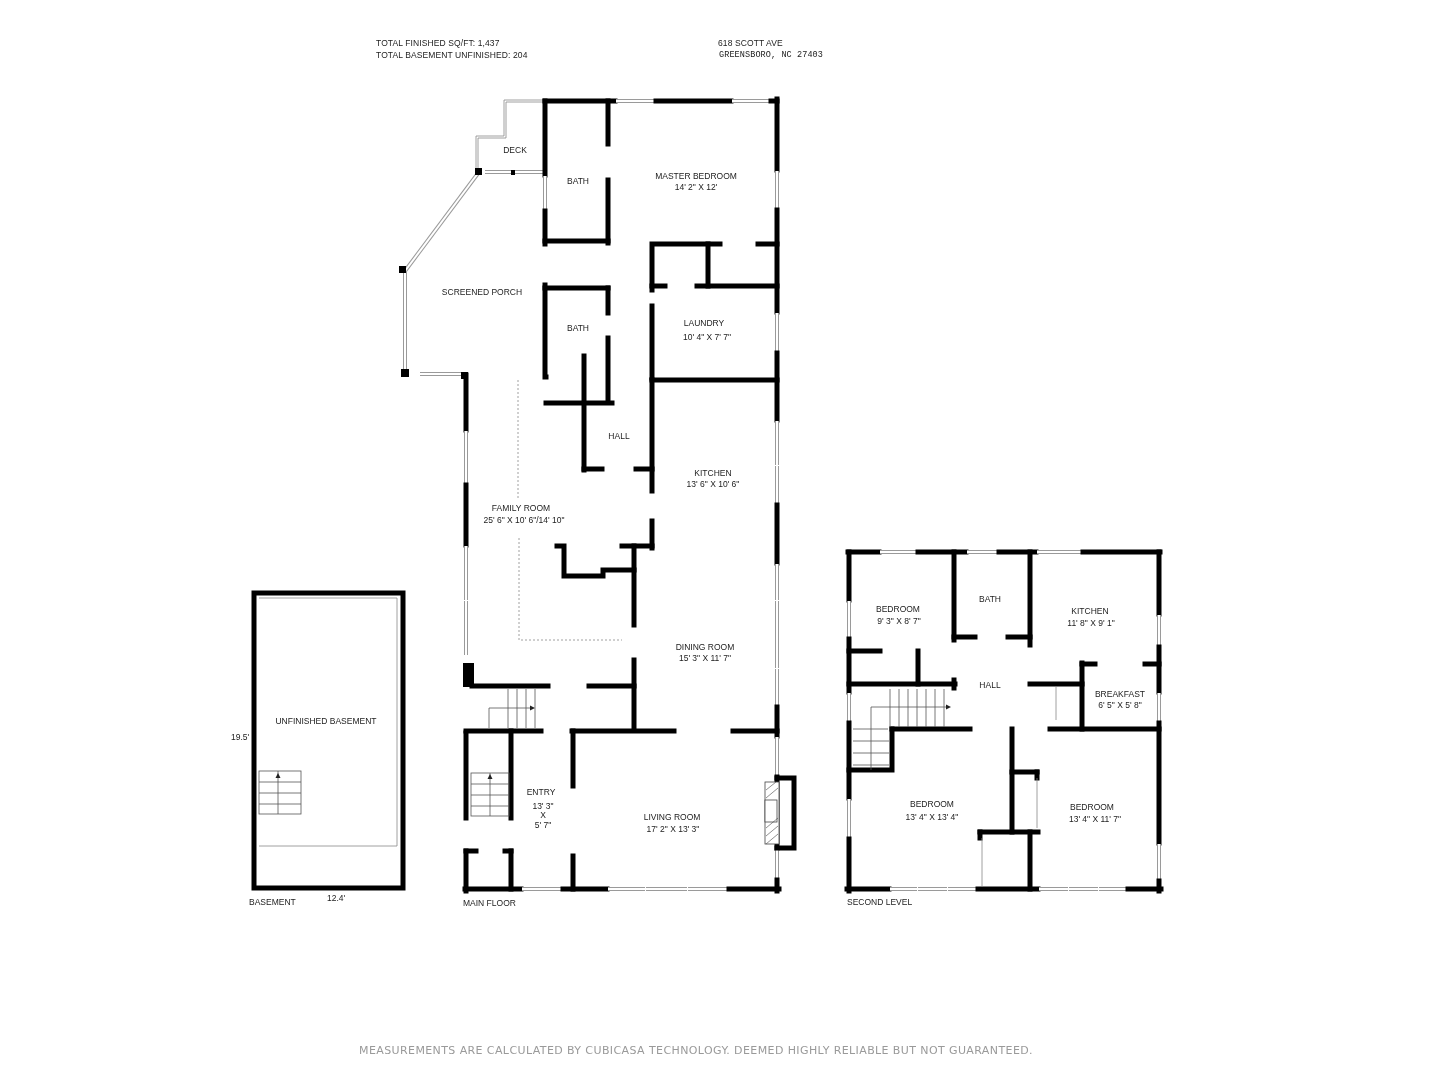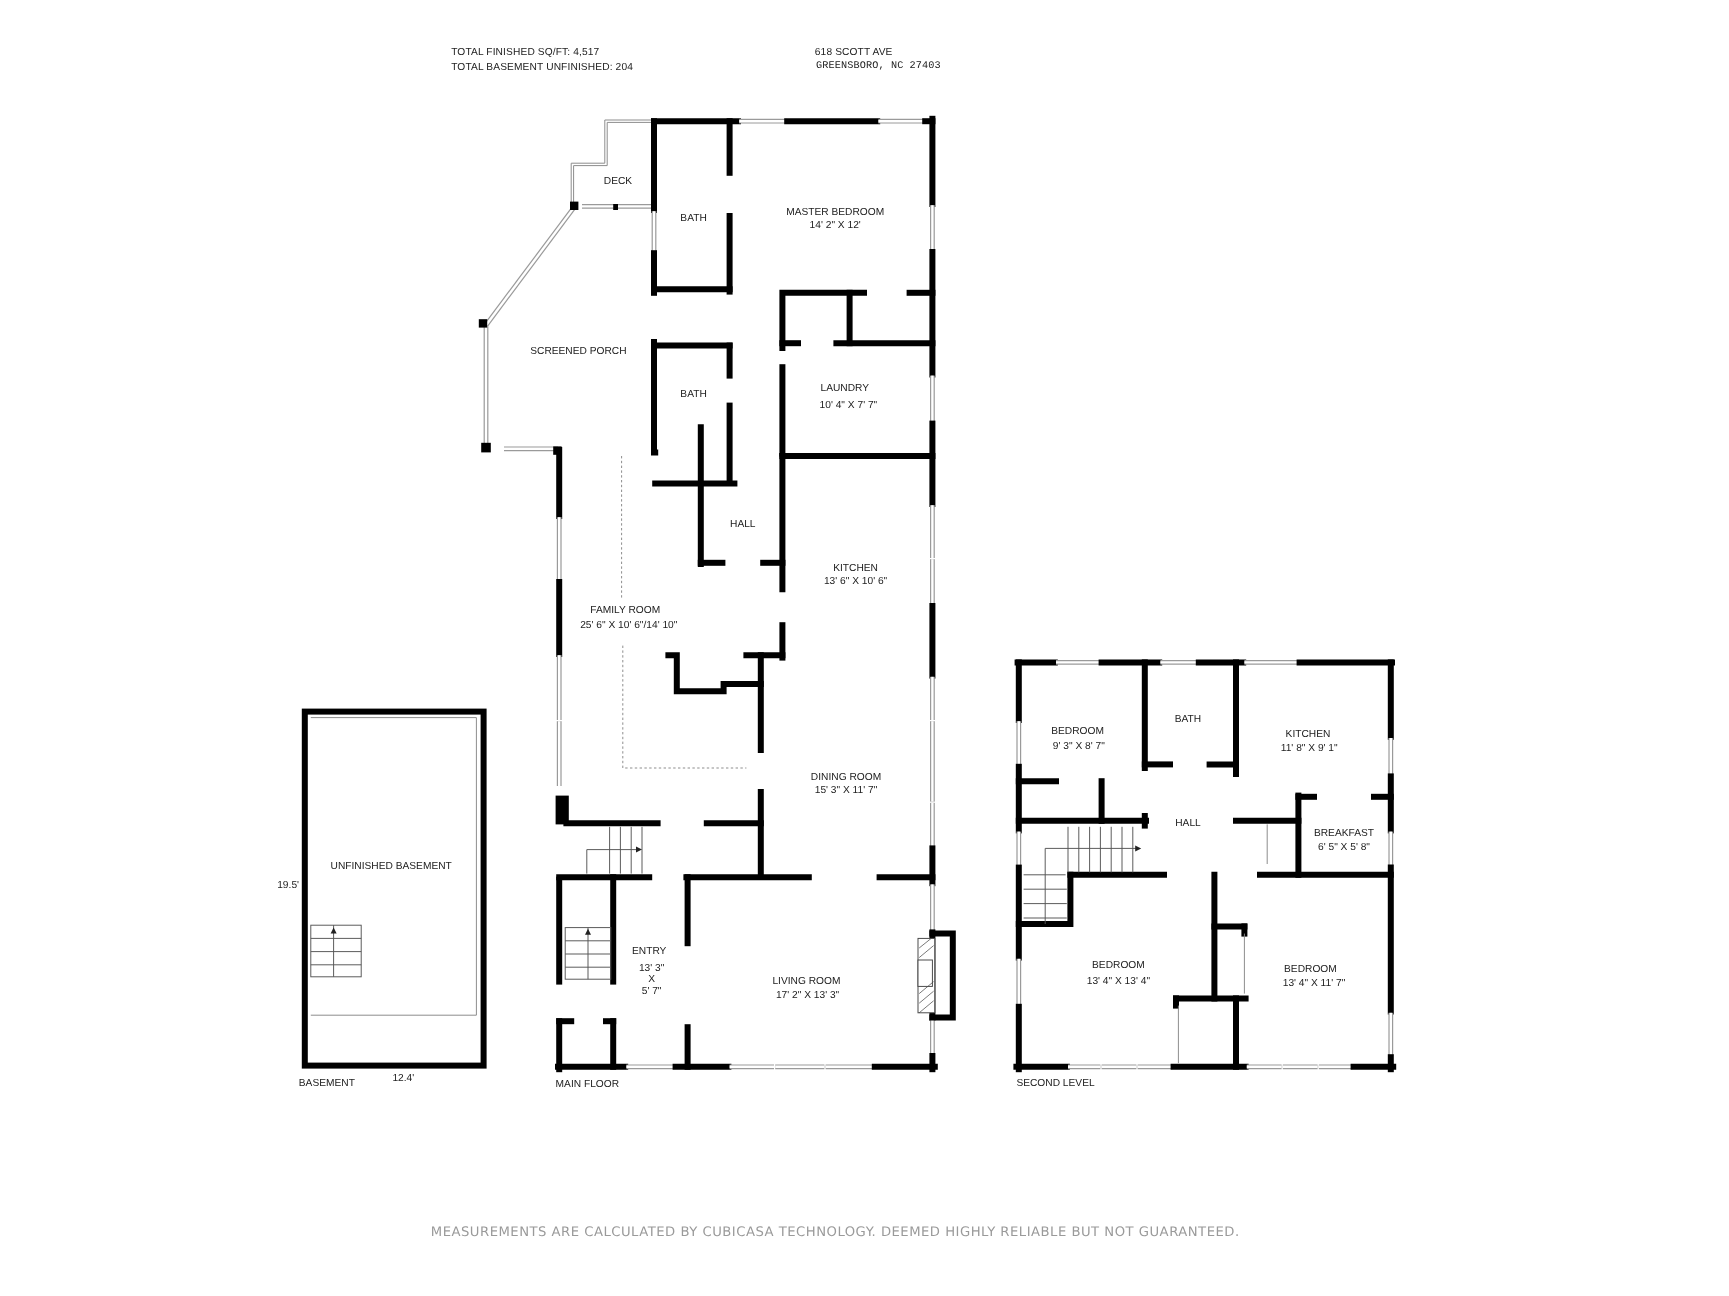--- a/index.html
+++ b/index.html
@@ -1,36 +1,36 @@
 <!DOCTYPE html>
 <html><head>
 <meta charset="utf-8">
 <style>
   html, body { margin:0; padding:0; background:#ffffff; }
   body { width:1441px; height:1080px; position:relative; overflow:hidden; font-family:"Liberation Sans", sans-serif; color:#222; }
   .hdr { position:absolute; font-size:8.5px; line-height:12px; color:#222; letter-spacing:0.1px; }
   .plan { position:absolute; left:0; top:0; }
   .lbl { font-family:"Liberation Sans", sans-serif; font-size:8.5px; fill:#222; text-anchor:middle; }
   .lvl { font-family:"Liberation Sans", sans-serif; font-size:8.5px; fill:#222; }
-  .disclaimer { position:absolute; left:0; width:1392px; top:1020px; text-align:center; font-family:"DejaVu Sans", sans-serif; font-size:11px; color:#9a9a9a; letter-spacing:0.4px; }
+  .disclaimer { position:absolute; left:0; width:1392px; top:1044px; text-align:center; font-family:"DejaVu Sans", sans-serif; font-size:11px; color:#9a9a9a; letter-spacing:0.4px; }
   .wall { stroke:#000; stroke-width:5; fill:none; stroke-linecap:square; }
   .win { stroke:#9a9a9a; stroke-width:4; fill:none; }
   .winin { stroke:#fff; stroke-width:2; fill:none; }
   .thin { stroke:#888; stroke-width:0.8; fill:none; }
   .dash { stroke:#888; stroke-width:0.8; fill:none; stroke-dasharray:2 2; }
   .stair { stroke:#555; stroke-width:0.8; fill:none; }
 </style>
 </head>
 <body>
 
 <div class="hdr" style="left:376px; top:37px;">
-  <div>TOTAL FINISHED SQ/FT: 4,517</div>
+  <div>TOTAL FINISHED SQ/FT: 1,437</div>
   <div>TOTAL BASEMENT UNFINISHED: 204</div>
 </div>
-<div class="hdr" style="left:679px; top:37px;">
+<div class="hdr" style="left:718px; top:37px;">
   <div>618 SCOTT AVE</div>
   <div style="padding-left:1px;font-family:Liberation Mono, monospace;">GREENSBORO, NC 27403</div>
 </div>
 
 <svg class="plan" width="1441" height="1080" viewBox="0 0 1441 1080">
 
   <g>
     <rect x="254" y="593" width="149" height="295" class="wall"></rect>
     <polyline points="259,598 397,598 397,846 259,846" class="thin"></polyline>
     <g>

